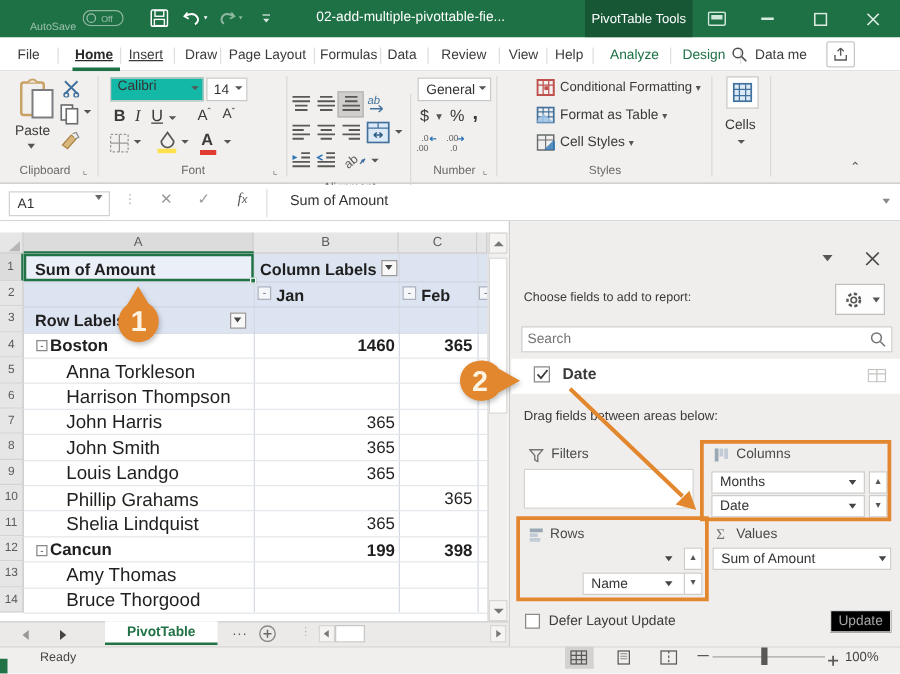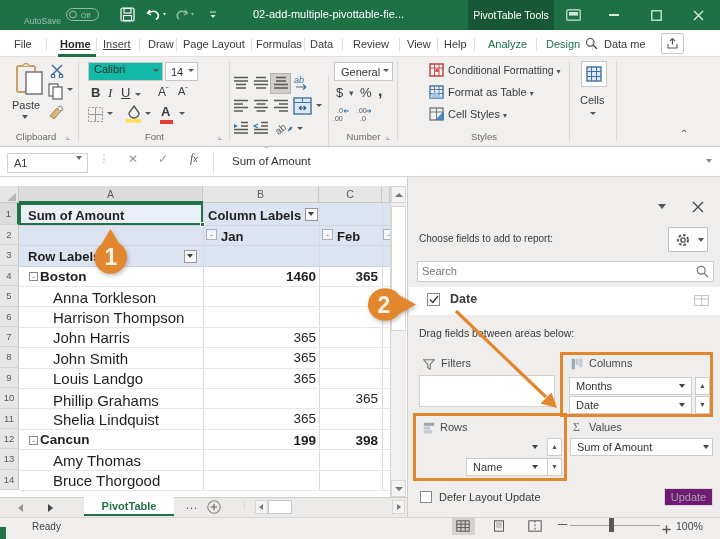--- a/index.html
+++ b/index.html
@@ -492,21 +492,21 @@
     <div class="spin" style="left:139px;top:261px;width:15px;height:18px;"><span style="position:relative;top:4px;">▲</span></div>
     <div class="spin" style="left:139px;top:281px;width:15px;height:18px;"><span style="position:relative;top:4px;">▼</span></div>
 
     <div class="abs" style="left:165px;top:243px;font-size:12px;color:#767472;font-family:'Liberation Serif',serif;">Σ</div>
     <div class="arealbl" style="left:181px;top:244px;">Values</div>
     <div class="drop" style="left:162px;top:261px;width:143px;height:18px;">Sum of Amount</div>
     <div class="abs" style="left:295px;top:268px;width:0;height:0;border-left:3.5px solid transparent;border-right:3.5px solid transparent;border-top:4px solid #444;"></div>
 
     <div class="abs" style="left:12px;top:314px;width:12px;height:12px;background:#fff;border:1px solid #8a8886;"></div>
     <div class="abs" style="left:31px;top:314px;font-size:11px;color:#3b3a39;">Defer Layout Update</div>
-    <div class="abs" style="left:256px;top:311px;width:49px;height:18px;background:#701a75;border:1px solid #dbd9d7;font-size:11px;color:#a8a6a4;text-align:center;line-height:16px;">Update</div>
+    <div class="abs" style="left:256px;top:311px;width:49px;height:18px;background:#000000;border:1px solid #dbd9d7;font-size:11px;color:#a8a6a4;text-align:center;line-height:16px;">Update</div>
   </div>
 
   <div class="orect" style="left:560px;top:352px;width:153px;height:65px;"></div>
   <div class="orect" style="left:413px;top:413px;width:154px;height:68px;"></div>
   <svg class="abs" style="left:445px;top:300px;" width="120" height="115" viewBox="0 0 120 115">
       <path d="M11 11 L101 97" stroke="#e2872e" stroke-width="3.2" fill="none"></path>
       <path d="M112 108 L95.5 103.5 L106.5 92.5 z" fill="#e2872e"></path>
     </svg>
   <svg class="abs" style="left:92px;top:228px;filter:drop-shadow(1px 2px 2px rgba(0,0,0,0.25));" width="40" height="54" viewBox="0 0 40 54">
       <path d="M18.5 1 L28 17 A16 16 0 1 1 9 17 Z" fill="#e2872e"></path>

